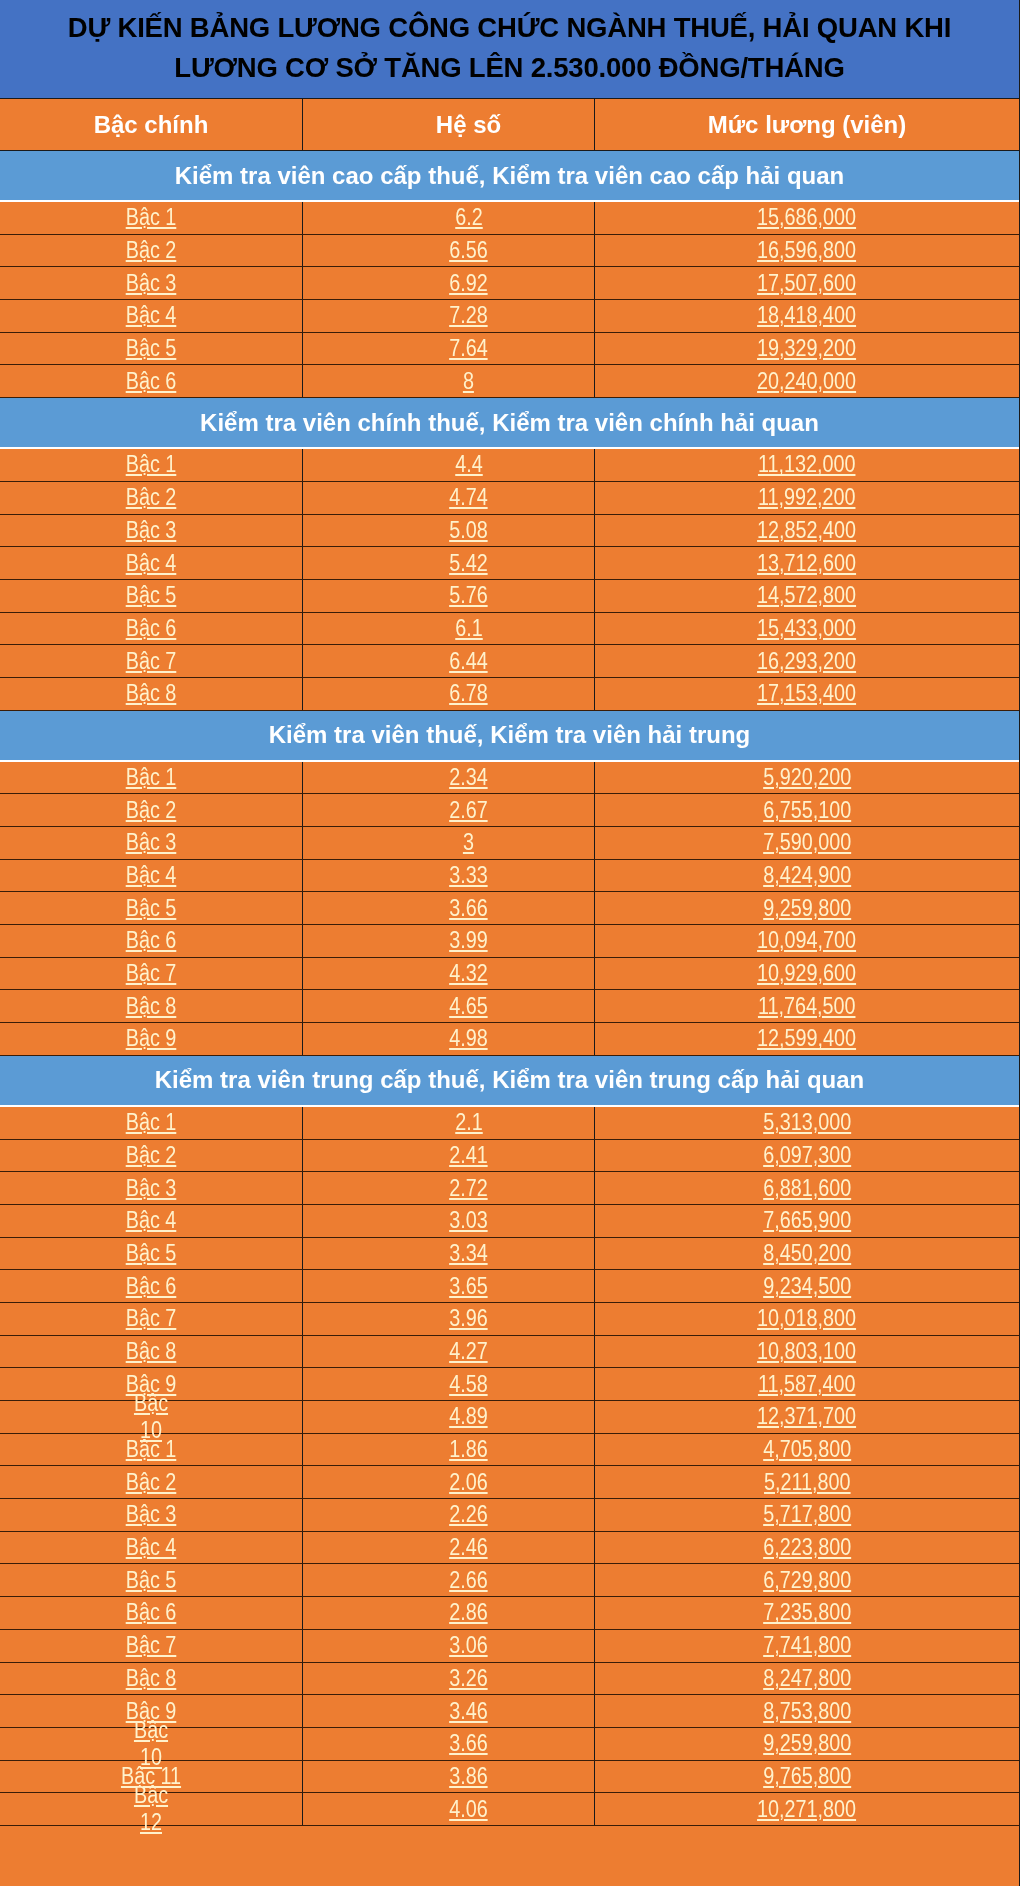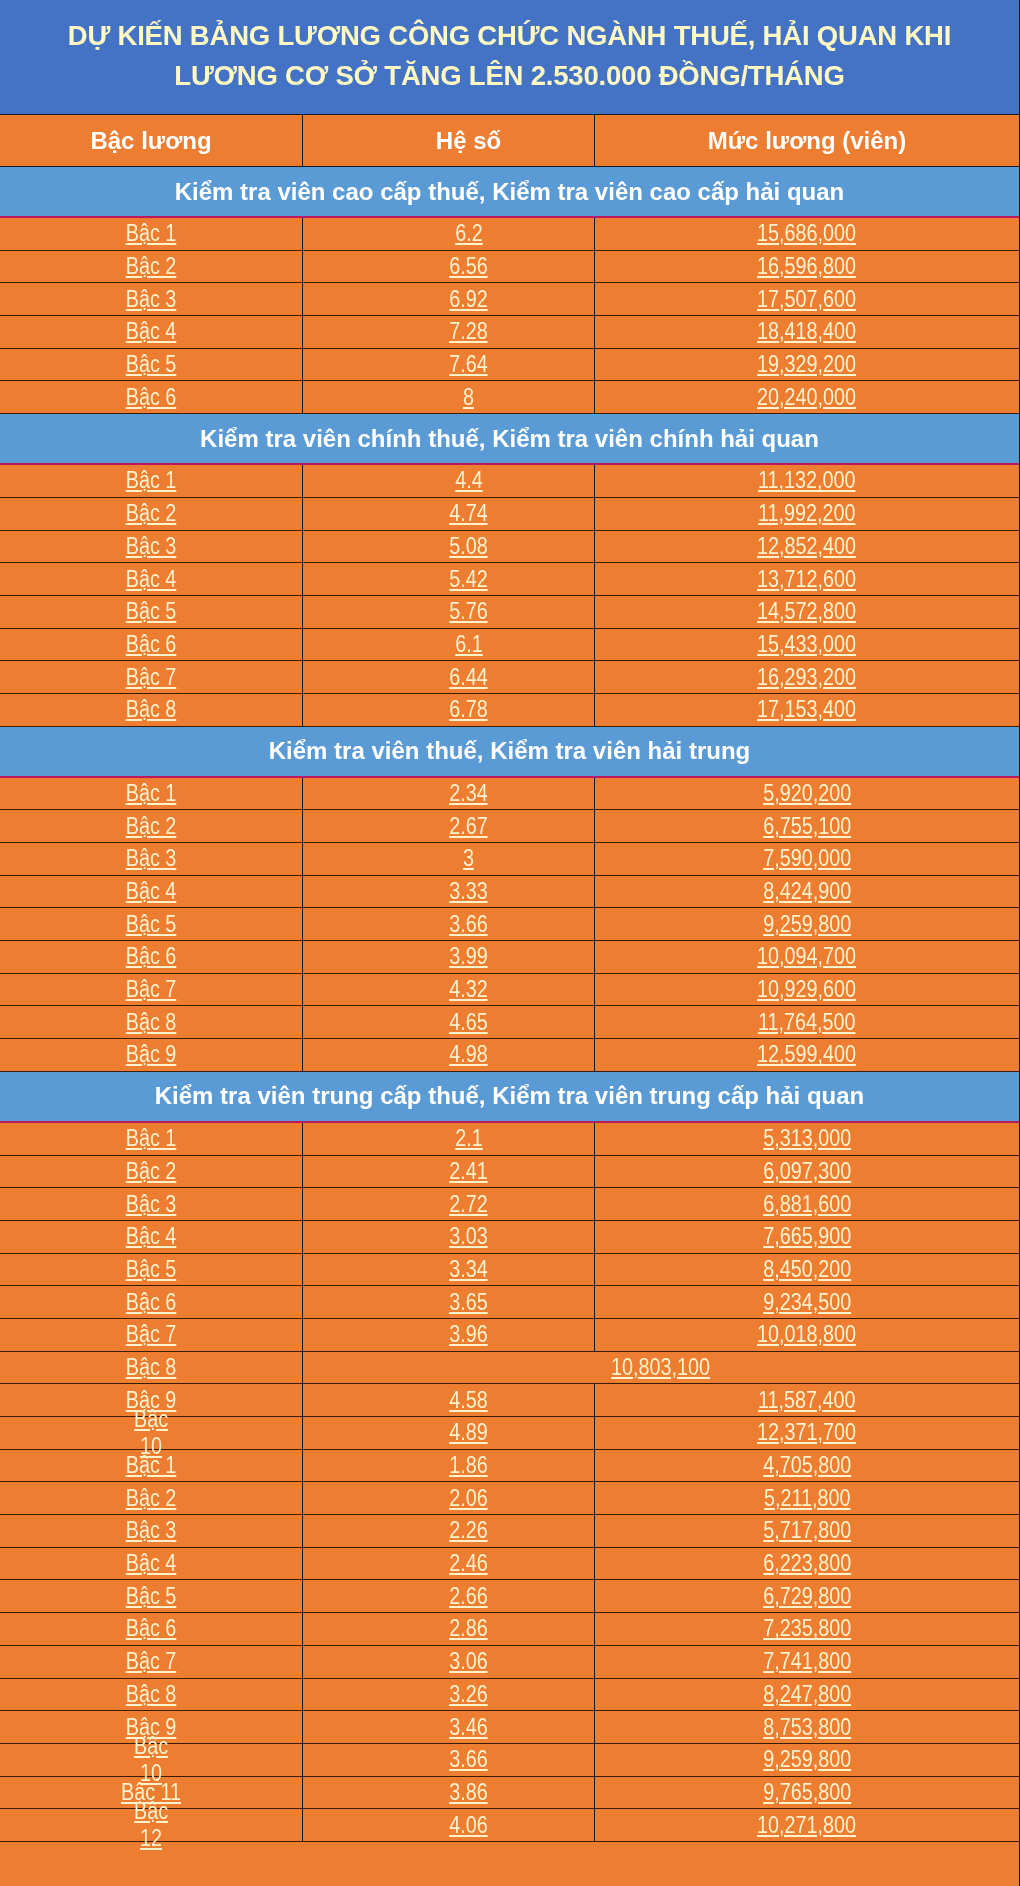--- a/index.html
+++ b/index.html
@@ -1,38 +1,38 @@
 <!DOCTYPE html>
 <html><head>
 <meta charset="utf-8">
 <style>
   * { box-sizing: border-box; margin: 0; padding: 0; }
   html, body { width: 1020px; height: 1886px; overflow: hidden; background: #ed7d31; }
   body { font-family: "Liberation Sans", "DejaVu Sans", sans-serif; }
   .sheet { position: relative; width: 1020px; height: 1886px; border-right: 1px solid #1a1a1a; }
   .title {
-    height: 115px; background: #4472c4; color: #fef9c3;
+    height: 99px; background: #4472c4; color: #000000;
     display: flex; align-items: center; justify-content: center; text-align: center;
     font-weight: bold; font-size: 27.5px; line-height: 40px; padding: 6px 10px 8px;
     border-bottom: 1.5px solid #1a1a1a; letter-spacing: -0.2px;
   }
   .title span { display: block; }
   .row { display: flex; width: 100%; }
   .row .c { display: flex; align-items: center; justify-content: center; }
   .c1 { width: 302px; }
   .c2 { width: 292px; border-left: 1.5px solid #1a1a1a; padding-left: 40px; }
   .c3 { flex: 1; border-left: 1.5px solid #1a1a1a; }
   .col-header {
     height: 52px; background: #ed7d31; color: #ffffff; font-weight: bold; font-size: 24px;
     border-bottom: 1.5px solid #1a1a1a;
   }
   .section-header {
     height: 51px; background: #5b9bd5; color: #ffffff; font-weight: bold; font-size: 24px;
     display: flex; align-items: center; justify-content: center;
-    border-bottom: 2px solid #be185d;
+    border-bottom: 2px solid #ffffff;
   }
   .data-row {
     height: 32.7px; background: #ed7d31; color: #fff2cc; font-size: 23px;
     border-bottom: 1.5px solid #3a1d08;
     text-decoration: underline;
   }
   .data-row .c1 span { display: inline-block; width: 70px; text-align: center; transform: scaleX(0.86); }
   .data-row .c { transform-origin: center; }
   .data-row .num { display: inline-block; transform: scaleX(0.86); }
   .section-header span, .col-header span { display: inline-block; }
@@ -43,21 +43,21 @@
 <div class="sheet">
   <div class="title">
     <div>
       <span>DỰ KIẾN BẢNG LƯƠNG CÔNG CHỨC NGÀNH THUẾ, HẢI QUAN KHI</span>
       <span>LƯƠNG CƠ SỞ TĂNG LÊN 2.530.000 ĐỒNG/THÁNG</span>
     </div>
   </div>
 
   <div class="row col-header">
     <div class="c c1">
-        <span>Bậc lương</span>
+        <span>Bậc chính</span>
       </div>
     <div class="c c2">
         <span>Hệ số</span>
       </div>
     <div class="c c3">
         <span>Mức lương (viên)</span>
       </div>
   </div>
 
   <div id="sections">
@@ -400,20 +400,23 @@
           <span class="num">3.96</span>
         </div>
         <div class="c c3">
           <span class="num">10,018,800</span>
         </div>
       </div>
       <div class="row data-row">
         <div class="c c1">
           <span class="num">Bậc 8</span>
         </div>
+        <div class="c c2">
+          <span class="num">4.27</span>
+        </div>
         <div class="c c3">
           <span class="num">10,803,100</span>
         </div>
       </div>
       <div class="row data-row">
         <div class="c c1">
           <span class="num">Bậc 9</span>
         </div>
         <div class="c c2">
           <span class="num">4.58</span>

